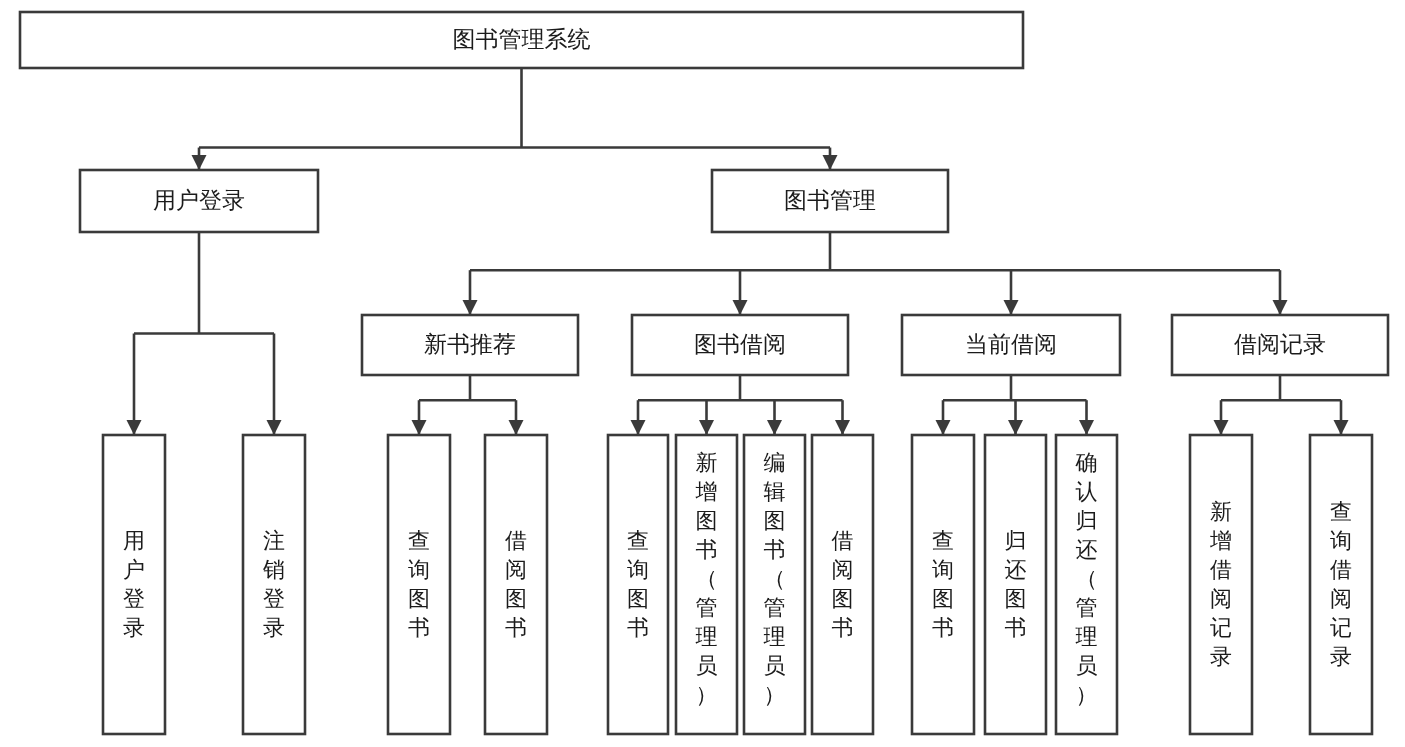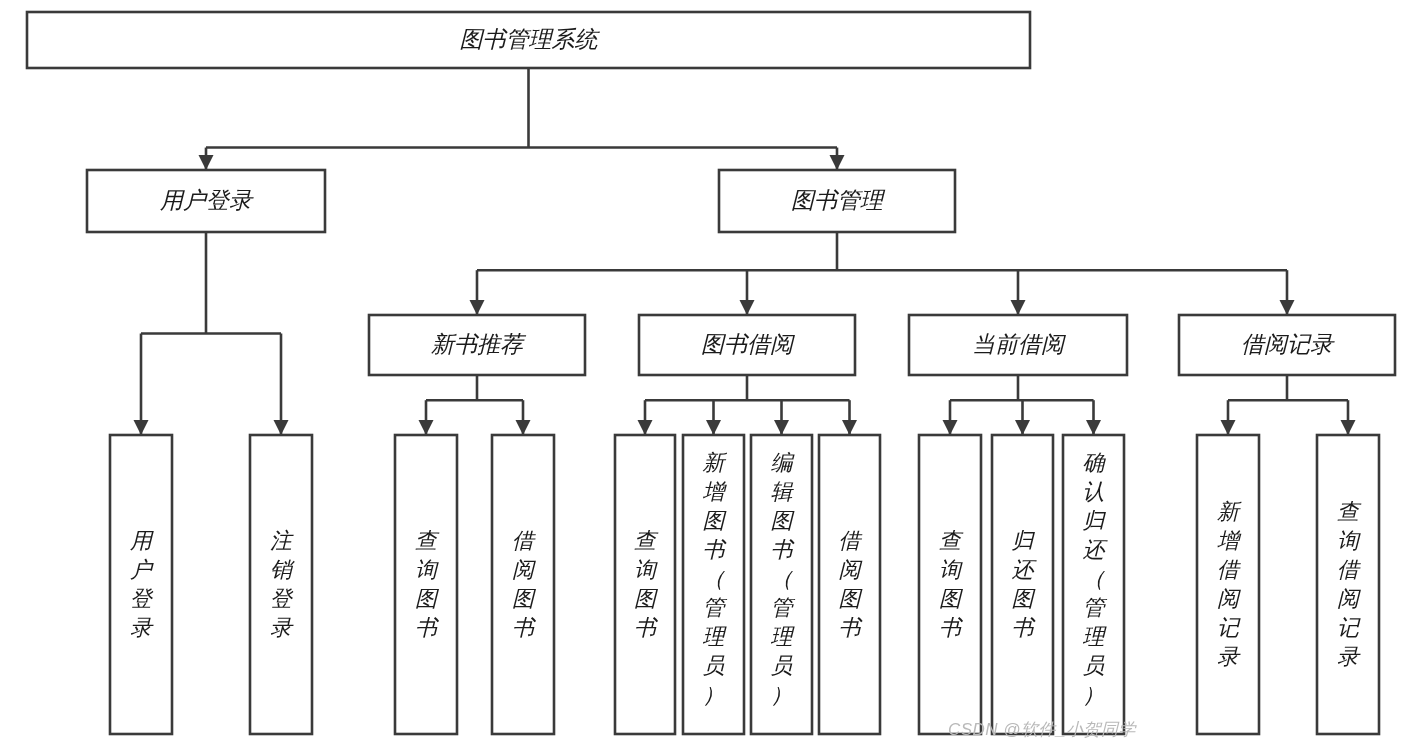--- a/index.html
+++ b/index.html
@@ -9,24 +9,23 @@
   }
   body {
     width: 1405px;
     height: 747px;
     font-family: "Liberation Sans", "DejaVu Sans", sans-serif;
     overflow: hidden;
     position: relative;
   }
   #diagram-root {
     position: absolute;
-    top: 0; left: 7px;
+    top: 0; left: 0;
     width: 1143px;
     height: 747px;
-    font-style: italic;
   }
   svg.flow {
     display: block;
     width: 1405px;
     height: 747px;
   }
   .node-rect {
     fill: #ffffff;
     stroke: #3a3a3a;
     stroke-width: 2.6;
@@ -202,14 +201,13 @@
         <g>
           <rect x="1190" y="435" width="62" height="299" class="node-rect"></rect>
           <text x="1221" y="518.5" class="node-label-vert"><tspan x="1221" dy="0">新</tspan><tspan x="1221" dy="29">增</tspan><tspan x="1221" dy="29">借</tspan><tspan x="1221" dy="29">阅</tspan><tspan x="1221" dy="29">记</tspan><tspan x="1221" dy="29">录</tspan></text>
         </g>
         <g>
           <rect x="1310" y="435" width="62" height="299" class="node-rect"></rect>
           <text x="1341" y="518.5" class="node-label-vert"><tspan x="1341" dy="0">查</tspan><tspan x="1341" dy="29">询</tspan><tspan x="1341" dy="29">借</tspan><tspan x="1341" dy="29">阅</tspan><tspan x="1341" dy="29">记</tspan><tspan x="1341" dy="29">录</tspan></text>
         </g>
       </g>
   </svg>
-  <div class="watermark">CSDN @软件_小贺同学</div>
 </div>
 
 </body></html>

